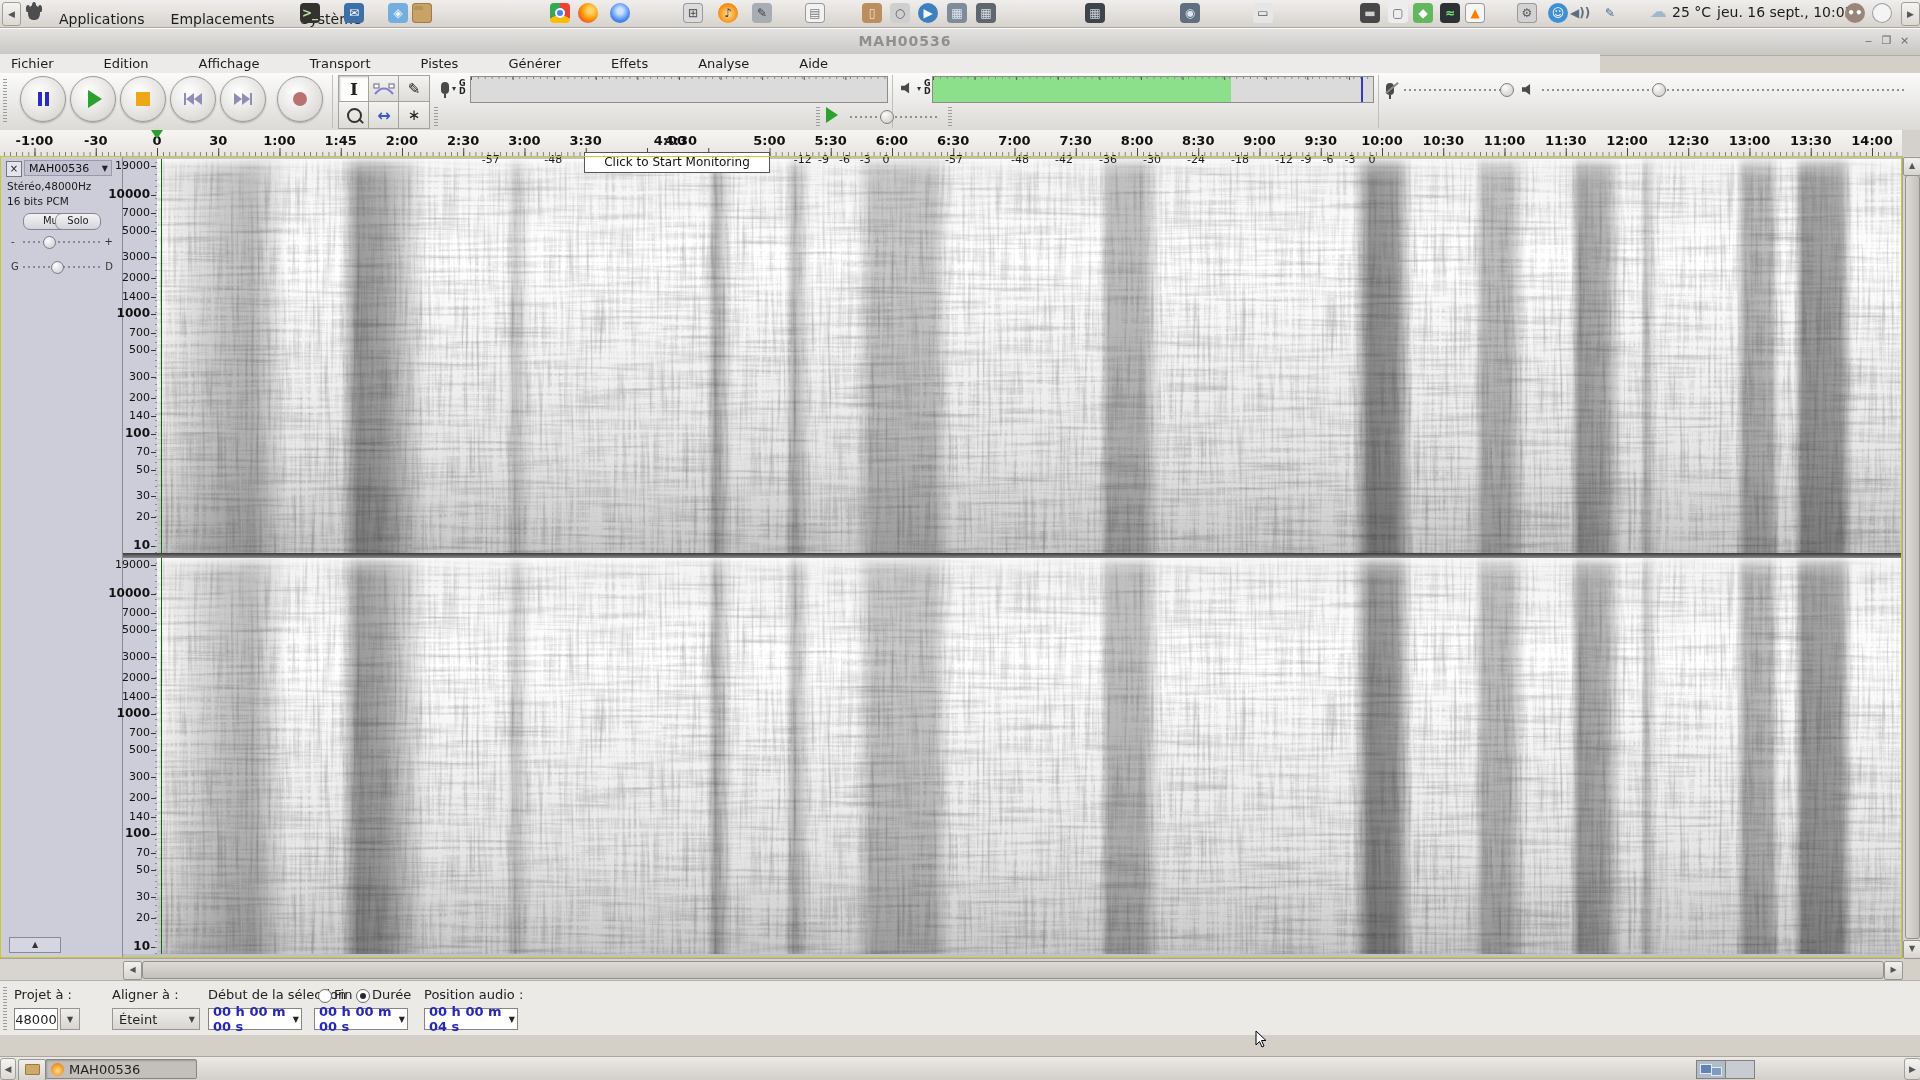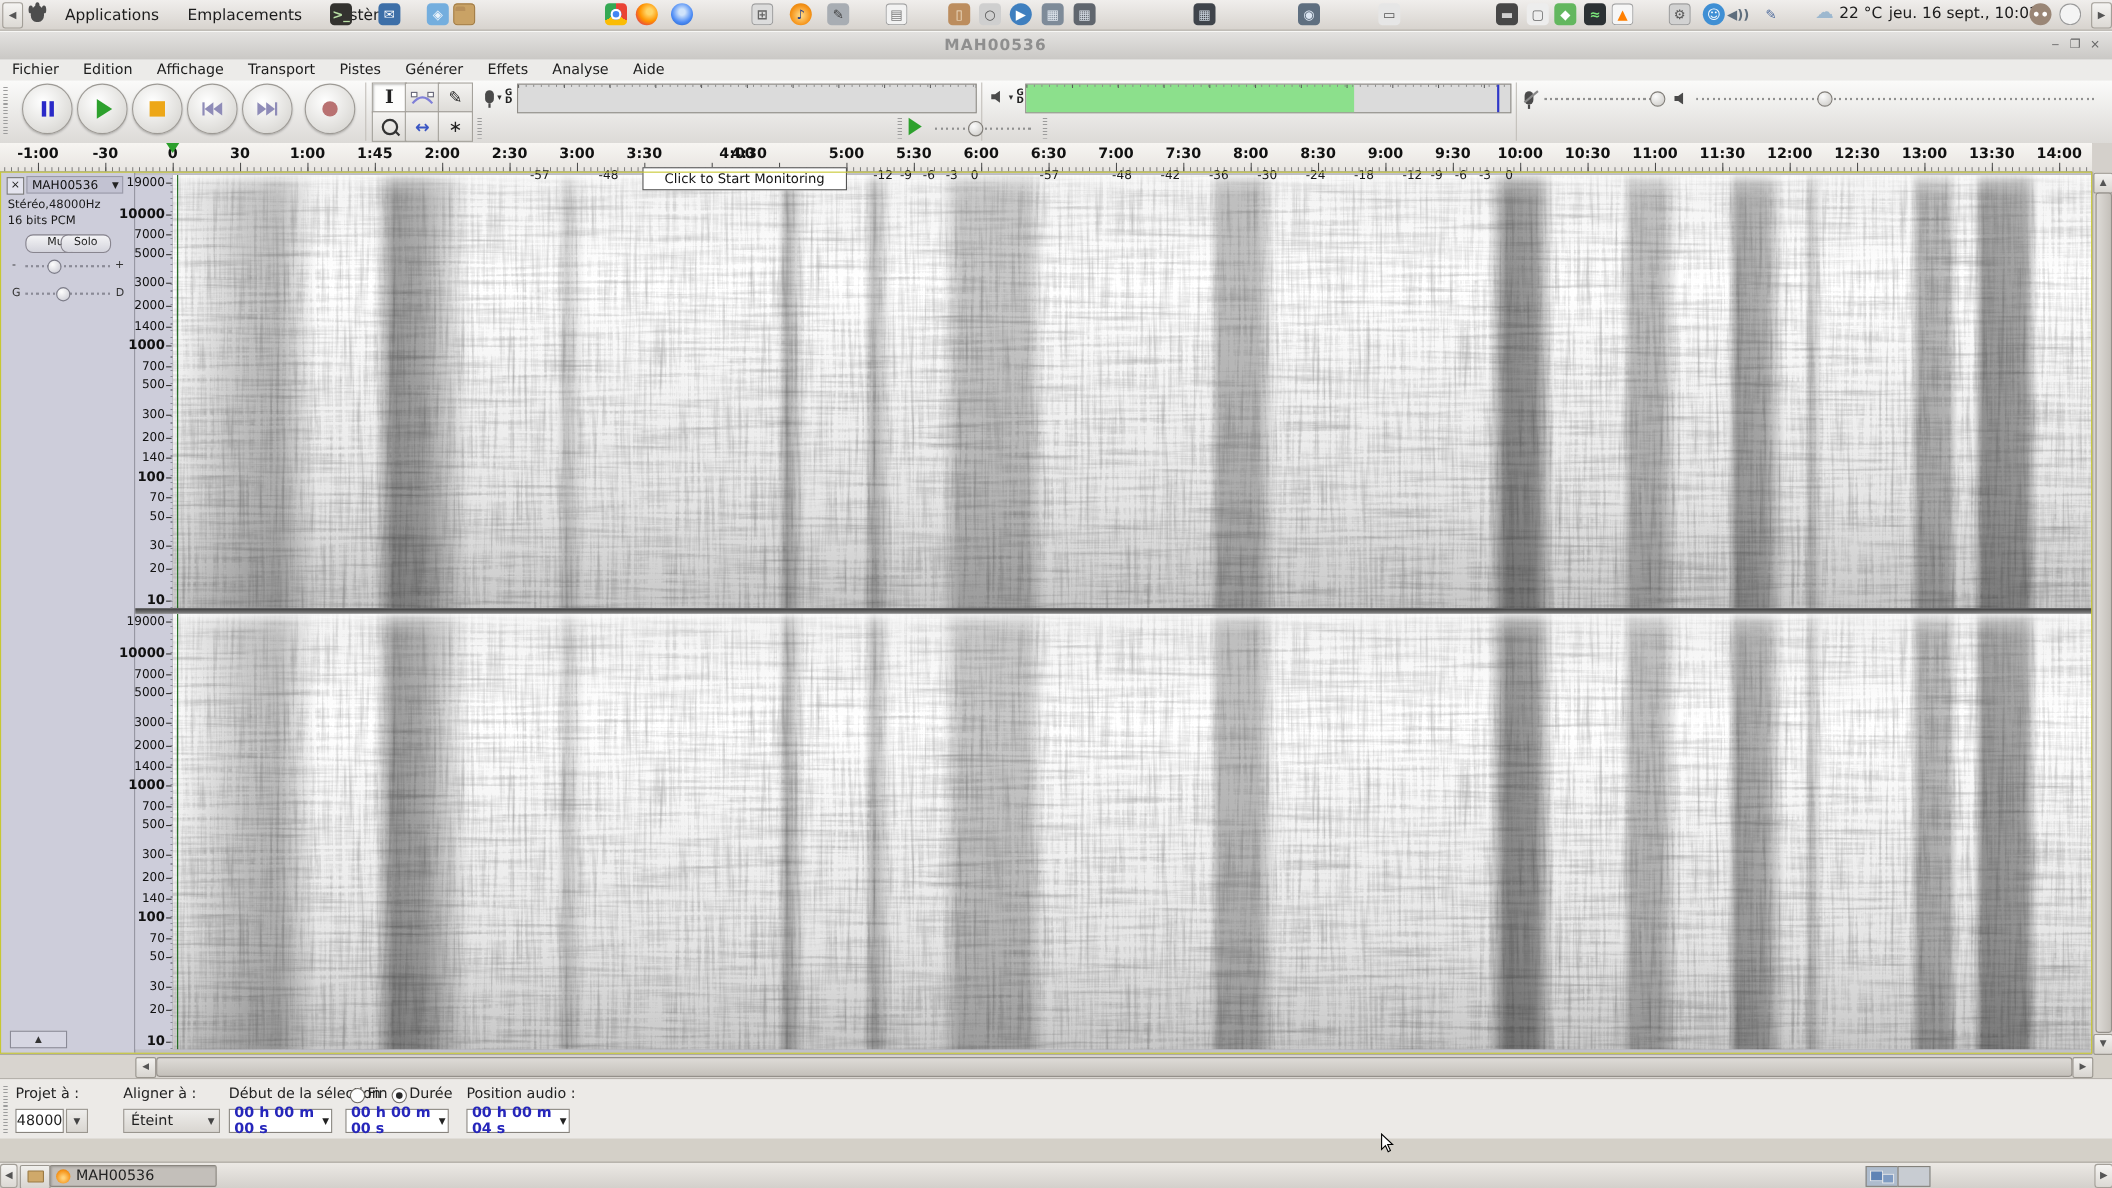--- a/index.html
+++ b/index.html
@@ -6,21 +6,21 @@
   #screen{position:relative;width:1920px;height:1080px;overflow:hidden;
     font-family:"DejaVu Sans","Liberation Sans",sans-serif;background:#d4d0c8;}
   .abs{position:absolute;}
   
   #top-panel{position:absolute;left:0;top:0;width:1920px;height:27px;
     background:linear-gradient(#f0eeec,#d7d3ce);border-bottom:1px solid #aaa6a0;}
   .pexp{position:absolute;top:2px;width:17px;height:22px;background:linear-gradient(#f5f4f2,#dcd9d4);
     border:1px solid #a39f98;border-radius:3px;color:#555;font-size:9px;line-height:22px;text-align:center;}
   #foot-icon{position:absolute;left:28px;top:5px;width:12px;height:15px;background:#4d4d4d;
     border-radius:60% 60% 50% 50%;box-shadow:-6px -4px 0 -4px #4d4d4d,0 -7px 0 -4px #4d4d4d,6px -4px 0 -4px #4d4d4d;}
-  #panel-menus{position:absolute;left:46px;top:0;height:27px;display:flex;align-items:center;}
+  #panel-menus{position:absolute;left:46px;top:0;height:27px;display:flex;align-items:flex-end;}
   .pmenu{padding:0 13px;font-size:14px;color:#1c1c1c;}
   .launch{position:absolute;top:3px;width:20px;height:20px;border-radius:4px;
     font-size:12px;line-height:20px;text-align:center;font-weight:bold;overflow:hidden;}
   .li-chrome{background:conic-gradient(#ea4335 0 120deg,#fbbc05 120deg 240deg,#34a853 240deg 360deg);}
   .li-chrome::after{content:"";position:absolute;left:5px;top:5px;width:10px;height:10px;border-radius:50%;
     background:#4285f4;box-shadow:inset 0 0 0 2px #fff;}
   .li-firefox{background:radial-gradient(circle at 62% 38%,#ffd567 15%,#ff9500 50%,#e3364e 85%);border-radius:50%;}
   .li-chromium{background:radial-gradient(circle at 50% 40%,#cfe3fb 18%,#4c8bf5 60%,#2a66c8 90%);border-radius:50%;}
   .li-audacity{background:radial-gradient(circle at 50% 55%,#ffd27a 10%,#f59318 60%,#d97708 95%);border-radius:50%;}
   .li-player{border-radius:50%;}
@@ -30,21 +30,21 @@
   .li-table,.li-libreoffice,.li-display,.li-switch,.li-vlc,.li-tools,.li-sphere{box-shadow:inset 0 0 0 1px #9a9a9a;}
   #cloud-icon{position:absolute;left:1650px;top:1px;font-size:17px;color:#9db8cf;}
   #panel-temp{position:absolute;left:1672px;top:4px;font-size:14px;color:#1c1c1c;}
   #panel-clock{position:absolute;left:1717px;top:4px;font-size:14px;color:#1c1c1c;}
   
   #titlebar{position:absolute;left:0;top:28px;width:1920px;height:26px;
     background:linear-gradient(#e3e2e0,#c9c7c4);border-bottom:1px solid #b0ada8;border-top:1px solid #fbfbfa;}
   #win-title{position:absolute;left:0;top:4px;width:1810px;text-align:center;font-size:14px;font-weight:bold;color:#8f8f8f;letter-spacing:1px;}
   .wbtn{position:absolute;top:3px;width:17px;height:18px;color:#666;font-size:11px;line-height:18px;text-align:center;}
   
-  #menubar{position:absolute;left:0;top:54px;width:1920px;height:19px;background:#ecebe9;display:flex;align-items:center;border-bottom:1px solid #d8d6d2;}
+  #menubar{position:absolute;left:0;top:54px;width:1600px;height:19px;background:#ecebe9;display:flex;align-items:center;border-bottom:1px solid #d8d6d2;gap:28px;}
   .wmenu{padding:0 11px;font-size:13px;color:#1c1c1c;}
   
   #toolbars{position:absolute;left:0;top:73px;width:1920px;height:57px;
     background:linear-gradient(#fbfbfa,#dcdad7);border-bottom:1px solid #b6b3ae;}
   .grab{position:absolute;width:4px;background:repeating-linear-gradient(0deg,#9c9c9c 0 1px,transparent 1px 3px);}
   .vsep{position:absolute;top:2px;height:53px;width:1px;background:#c2bfba;}
   .tbtn-round{position:absolute;top:3px;width:44px;height:44px;border-radius:50%;
     background:radial-gradient(circle at 40% 35%,#ffffff,#e3e2df 60%,#cfcdc9);
     border:1px solid #9d9a95;box-shadow:0 1px 2px rgba(0,0,0,.25);display:flex;align-items:center;justify-content:center;}
   .ic-pause{width:4px;height:14px;background:#2a2ac8;box-shadow:7px 0 0 #2a2ac8;margin-right:7px;}
@@ -211,21 +211,21 @@
 
   <div id="top-panel">
     <div class="pexp" style="left:2px;">◀</div>
     <div id="foot-icon"></div>
     <div id="panel-menus">
         <div class="pmenu">Applications</div>
         <div class="pmenu">Emplacements</div>
         <div class="pmenu">Système</div>
       </div>
     <span id="cloud-icon">☁</span>
-    <span id="panel-temp">22 °C</span>
+    <span id="panel-temp">25 °C</span>
     <span id="panel-clock">jeu. 16 sept., 10:03</span>
     <div class="pexp" style="left:1901px;">▶</div>
   <div class="launch li-terminal" style="left: 300px; background: rgb(51, 50, 47); color: rgb(185, 224, 165);">&gt;_</div>
       <div class="launch li-email" style="left: 344px; background: rgb(61, 111, 168); color: rgb(255, 255, 255);">✉</div>
       <div class="launch li-network-places" style="left: 388px; background: rgb(116, 174, 222); color: rgb(234, 243, 251);">◈</div>
       <div class="launch li-file-manager" style="left: 412px; background: rgb(201, 162, 101);"></div>
       <div class="launch li-chrome" style="left: 550px;"></div>
       <div class="launch li-firefox" style="left: 578px;"></div>
       <div class="launch li-chromium" style="left: 610px;"></div>
       <div class="launch li-google-earth" style="left: 648px;"></div>

